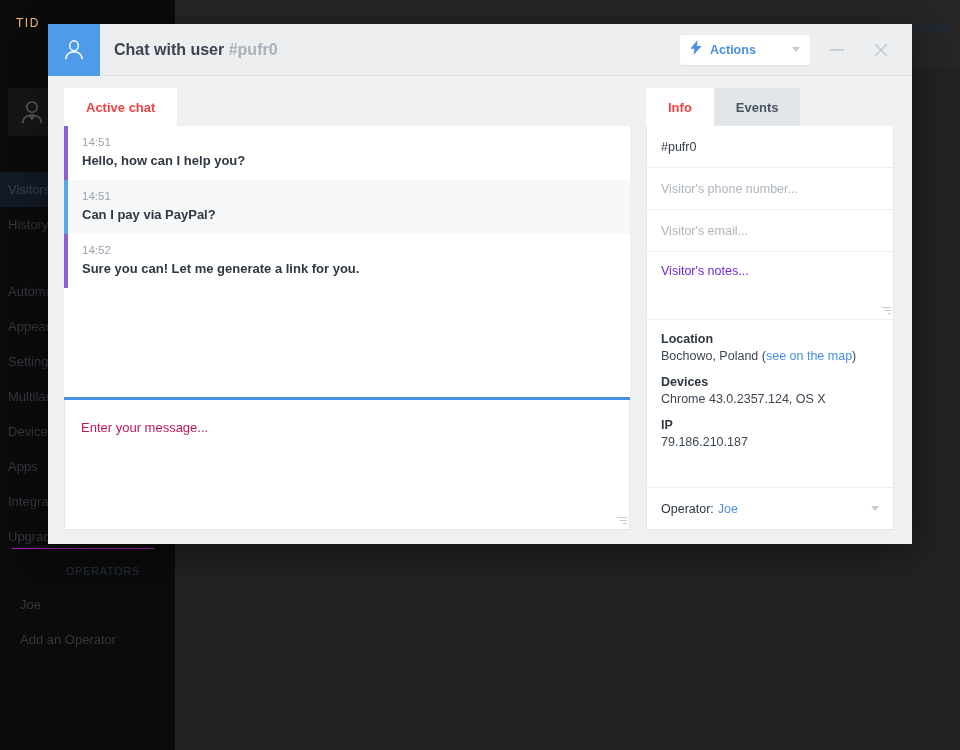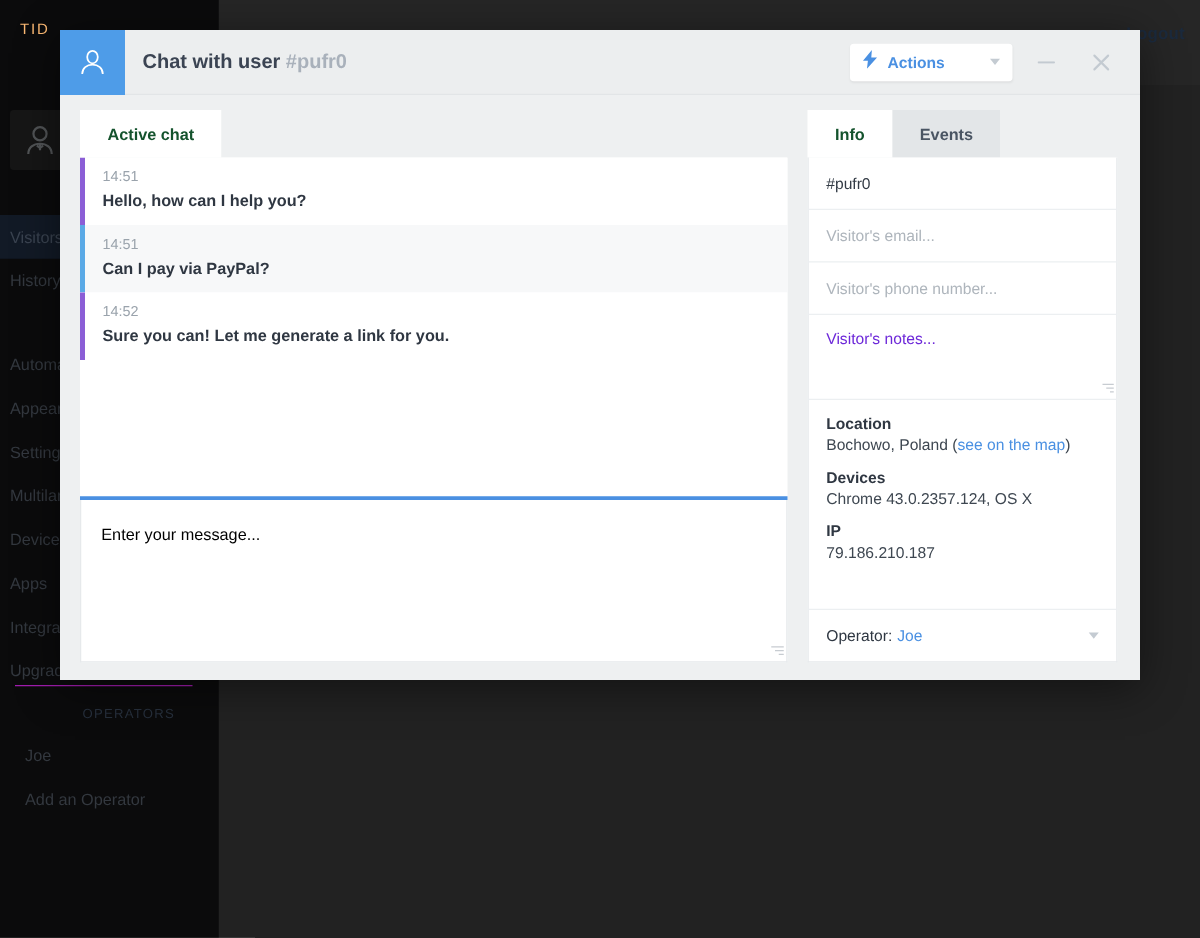--- a/index.html
+++ b/index.html
@@ -115,41 +115,41 @@
 
   
   .chat-col { width: 566px; display: flex; flex-direction: column; }
   .tabs-row { display: flex; height: 38px; align-items: flex-end; }
   .tab {
     height: 38px; padding: 0 22px;
     display: flex; align-items: center; justify-content: center;
     font-size: 13px; font-weight: bold; cursor: pointer;
     background: #e3e6e8; color: #4a5563;
   }
-  .tab.active { background: #fff; color: #14532d; }
+  .tab.active { background: #fff; color: #ef4444; }
   .tab-filler { flex: 1; }
   .chat-log {
     flex: 1; background: #fff; overflow: hidden;
     border-bottom: 3px solid #4a90e2;
   }
   .msg {
     padding: 10px 0 12px 14px;
     border-left: 4px solid transparent;
     background: #fff;
   }
   .msg.alt { background: #f7f8f9; }
   .msg-time { font-size: 11.5px; color: #9aa3ac; margin-bottom: 5px; }
   .msg-text { font-size: 13px; color: #2f3742; font-weight: bold; }
   .composer {
     height: 130px; background: #fff; position: relative;
     border: 1px solid #e6e9eb; border-top: none;
   }
   .composer-ph {
     position: absolute; top: 20px; left: 16px;
-    font-size: 13px; color: #000000;
+    font-size: 13px; color: #be185d;
   }
   .resize-grip {
     position: absolute; right: 2px; bottom: 2px;
     width: 10px; height: 10px; cursor: nwse-resize;
   }
   .resize-grip i {
     display: block; height: 1px; background: #c7ccd1; margin-left: auto;
   }
 
   
@@ -333,22 +333,22 @@
           <span>Info</span>
         </div>
         <div class="tab">
           <span>Events</span>
         </div>
         <div class="tab-filler"></div>
       </div>
 
       <div class="info-body">
         <div class="info-field value">#pufr0</div>
+        <div class="info-field ph">Visitor's phone number...</div>
         <div class="info-field ph">Visitor's email...</div>
-        <div class="info-field ph">Visitor's phone number...</div>
         <div class="info-notes">
           <span>Visitor's notes...</span>
           <div class="resize-grip">
             <i style="width:9px"></i>
               <i style="width:6px;margin-top:2px"></i>
               <i style="width:3px;margin-top:2px"></i>
           </div>
         </div>
 
         <div class="info-detail">

